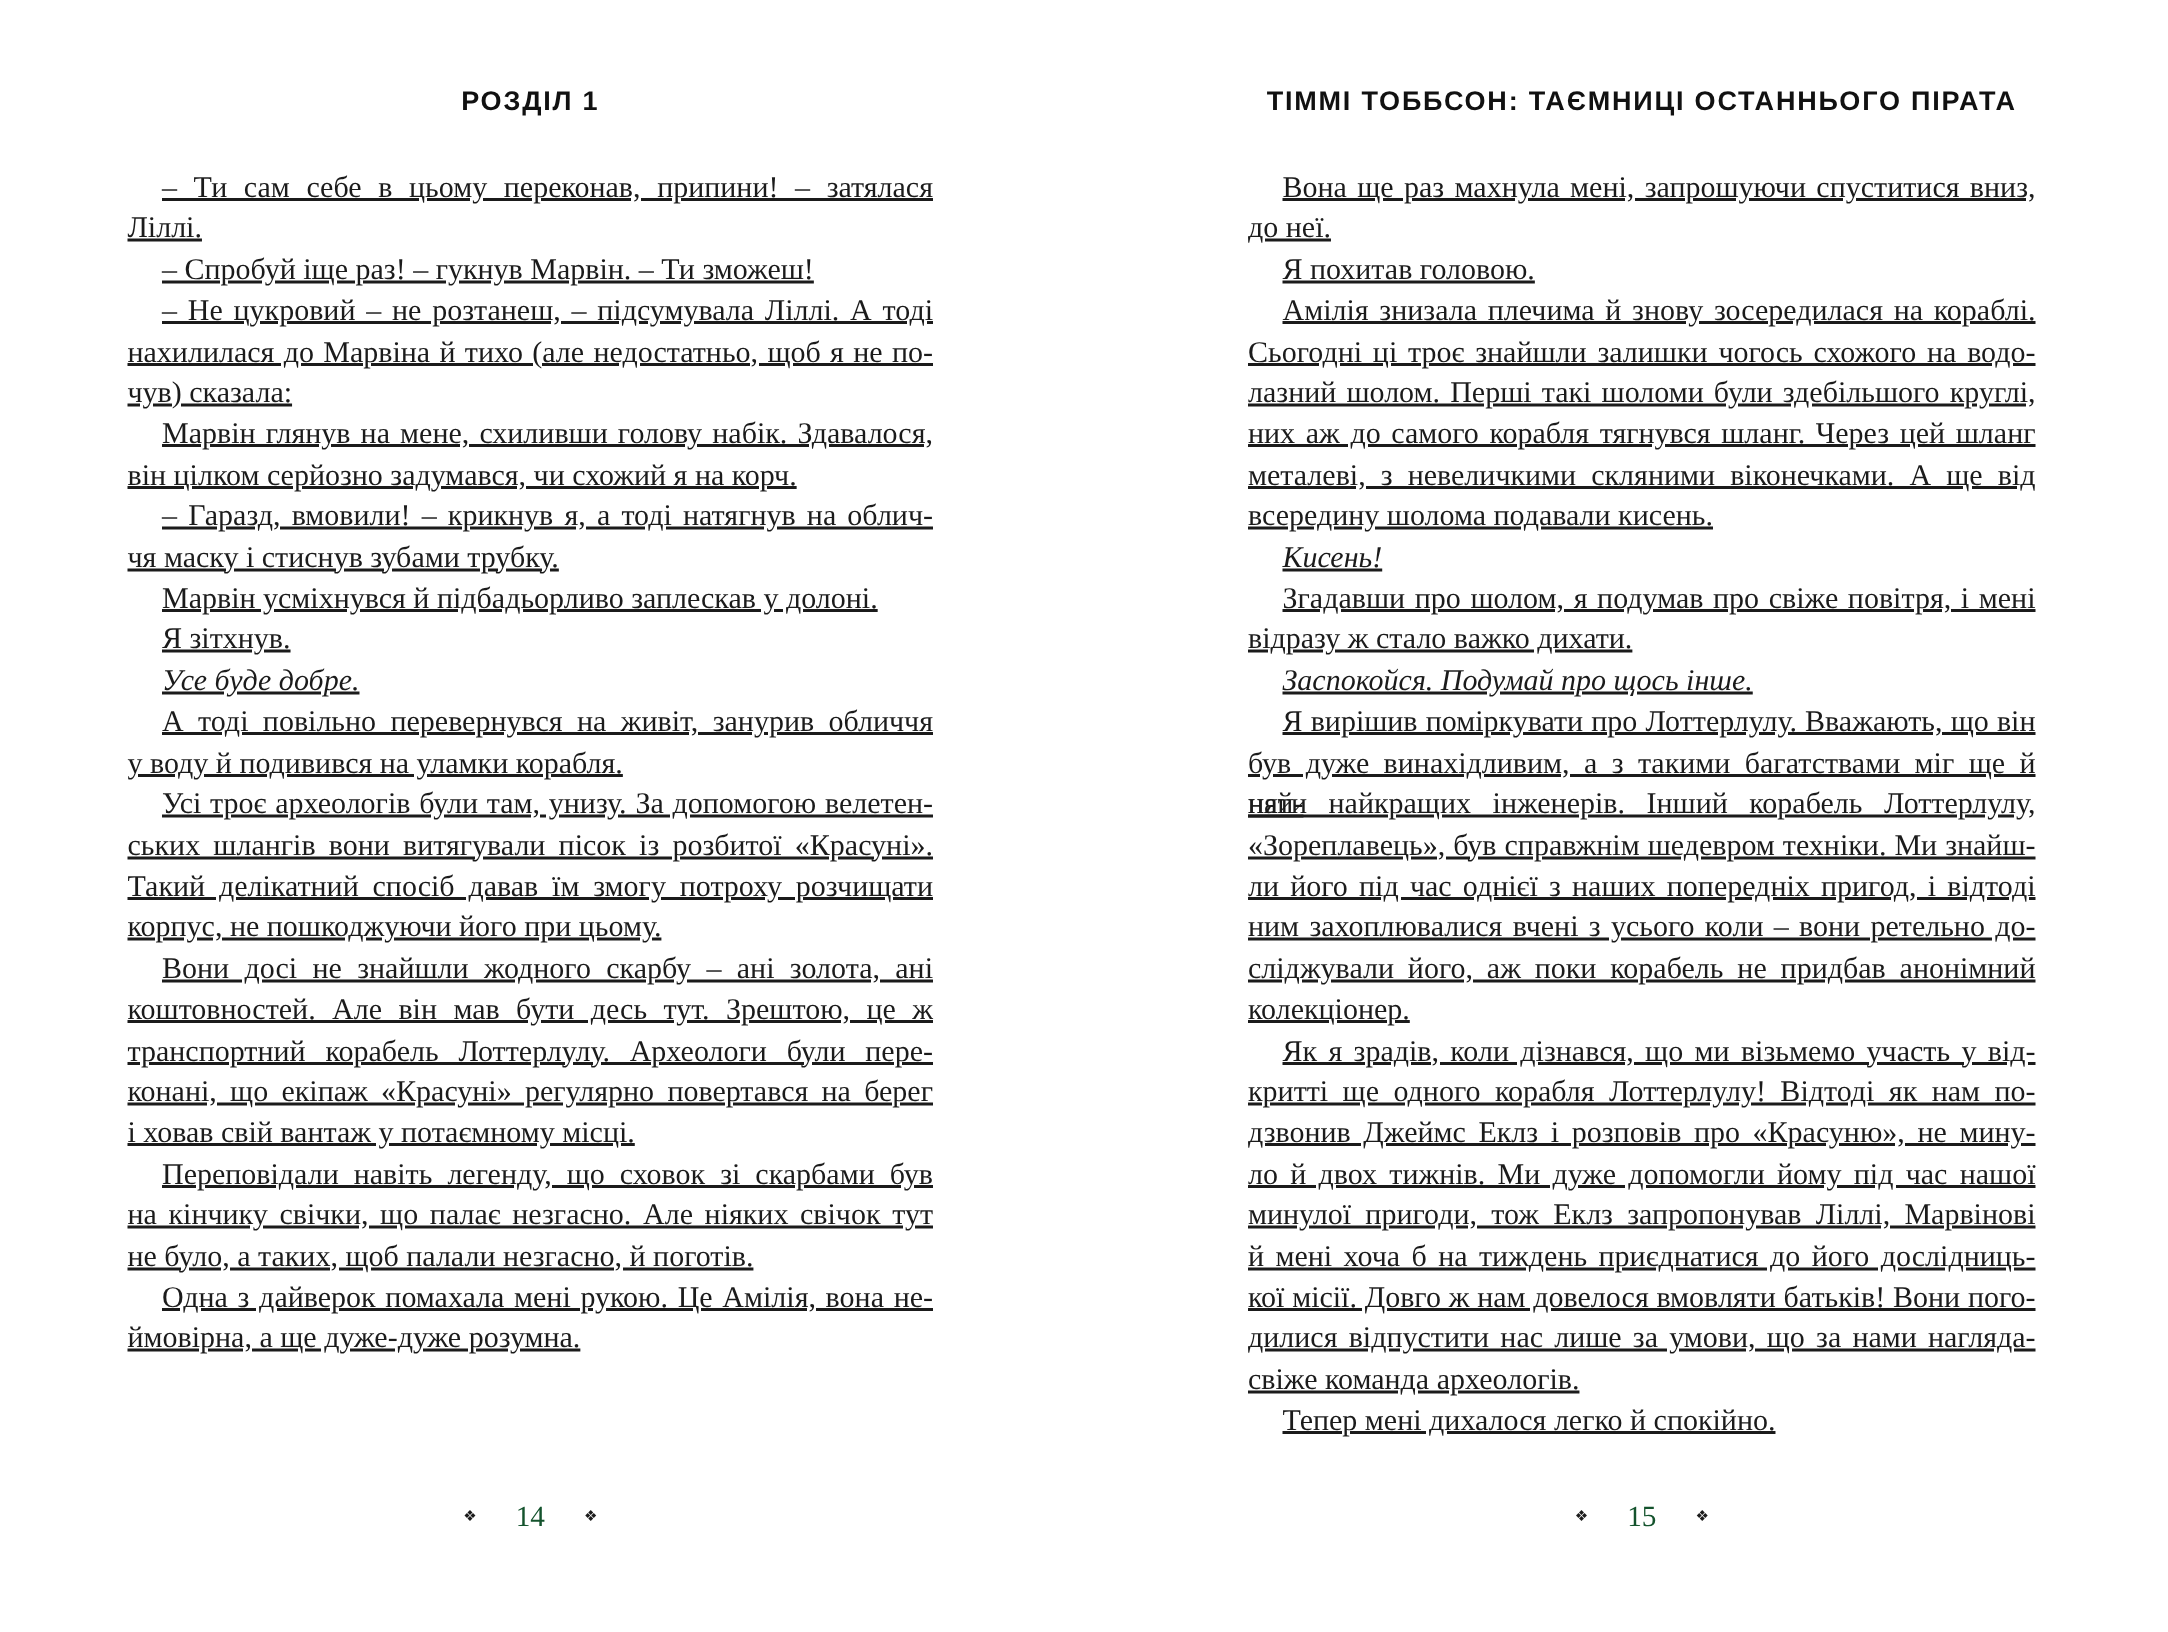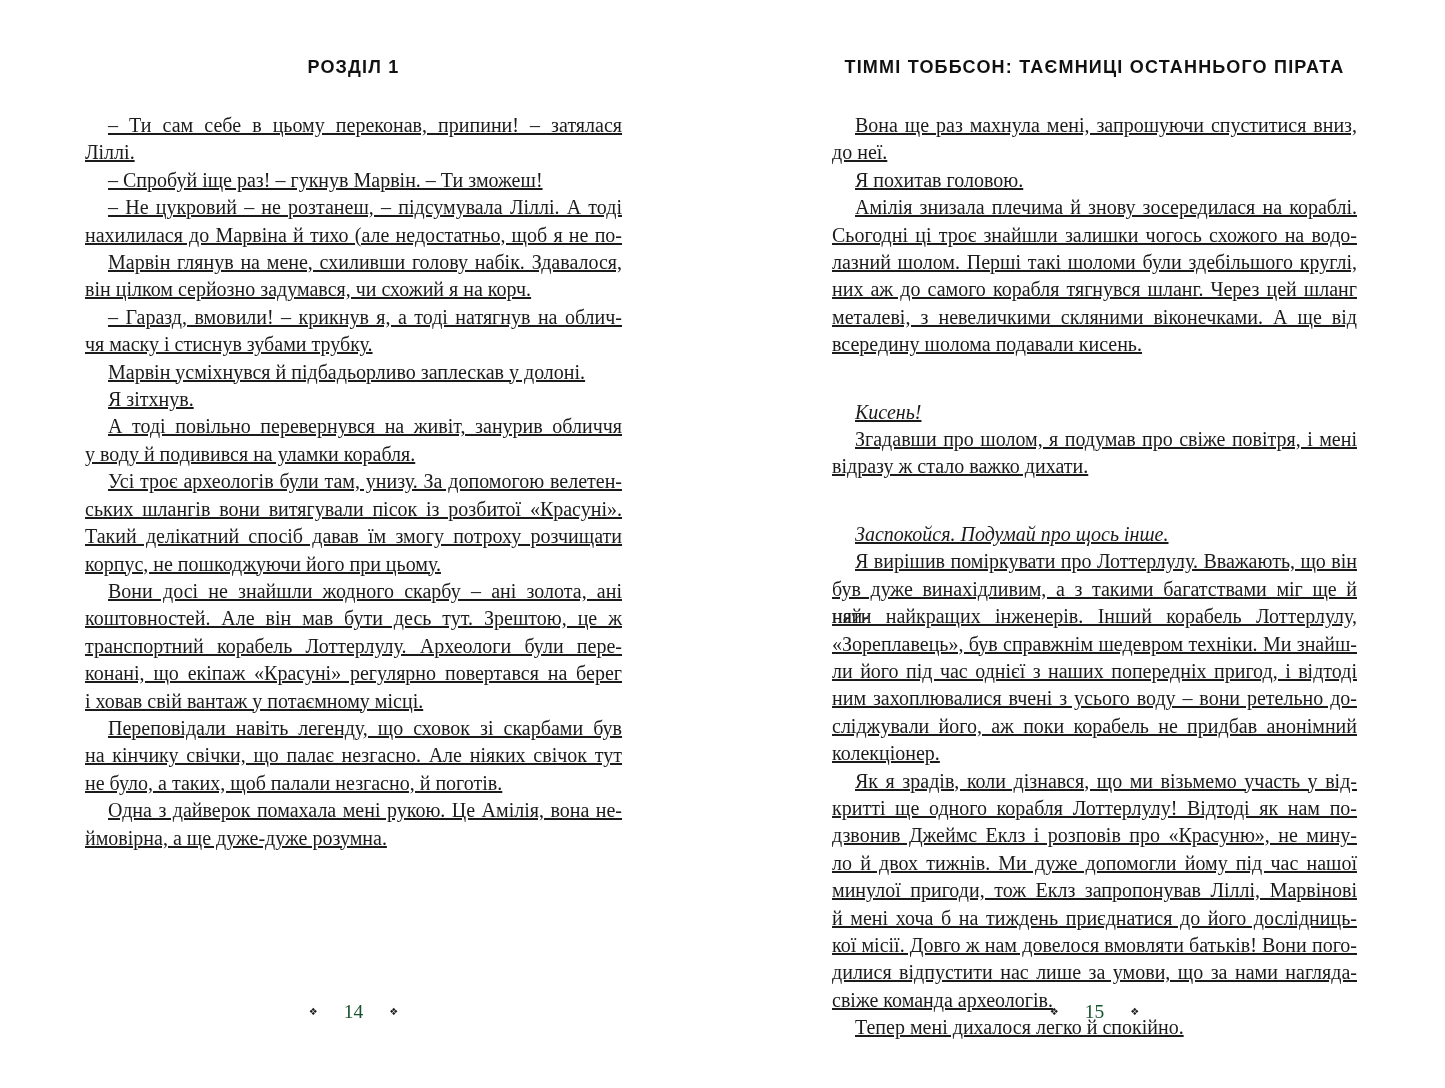--- a/index.html
+++ b/index.html
@@ -49,21 +49,21 @@
     height: 27.42px;
     line-height: 27.42px;
     white-space: nowrap;
   }
   .line.j {
     white-space: normal;
     text-align: justify;
     text-align-last: justify;
   }
   .line.first { text-indent: 23px; }
-  .para.italic .line { font-style: italic; margin-top: 40px; }
+  .para.italic .line { font-style: italic; }
 
   .footer {
     position: absolute;
     top: 1002px;
     left: 0;
     right: 0;
     display: flex;
     justify-content: center;
     align-items: center;
     gap: 26px;
@@ -89,34 +89,38 @@
       <div class="para">
         <div class="line first j">– Ти сам себе в цьому переконав, припини! – затялася</div>
         <div class="line last">Ліллі.</div>
       </div>
       <div class="para">
         <div class="line first last">– Спробуй іще раз! – гукнув Марвін. – Ти зможеш!</div>
       </div>
       <div class="para">
         <div class="line first j">– Не цукровий – не розтанеш, – підсумувала Ліллі. А тоді</div>
         <div class="line j">нахилилася до Марвіна й тихо (але недостатньо, щоб я не по-</div>
+        <div class="line last">чув) сказала:</div>
       </div>
       <div class="para">
         <div class="line first j">Марвін глянув на мене, схиливши голову набік. Здавалося,</div>
         <div class="line last">він цілком серйозно задумався, чи схожий я на корч.</div>
       </div>
       <div class="para">
         <div class="line first j">– Гаразд, вмовили! – крикнув я, а тоді натягнув на облич-</div>
         <div class="line last">чя маску і стиснув зубами трубку.</div>
       </div>
       <div class="para">
         <div class="line first last">Марвін усміхнувся й підбадьорливо заплескав у долоні.</div>
       </div>
       <div class="para">
         <div class="line first last">Я зітхнув.</div>
+      </div>
+      <div class="para italic">
+        <div class="line first last">Усе буде добре.</div>
       </div>
       <div class="para">
         <div class="line first j">А тоді повільно перевернувся на живіт, занурив обличчя</div>
         <div class="line last">у воду й подивився на уламки корабля.</div>
       </div>
       <div class="para">
         <div class="line first j">Усі троє археологів були там, унизу. За допомогою велетен-</div>
         <div class="line j">ських шлангів вони витягували пісок із розбитої «Красуні».</div>
         <div class="line j">Такий делікатний спосіб давав їм змогу потроху розчищати</div>
         <div class="line last">корпус, не пошкоджуючи його при цьому.</div>
@@ -172,21 +176,21 @@
       </div>
       <div class="para italic">
         <div class="line first last">Заспокойся. Подумай про щось інше.</div>
       </div>
       <div class="para">
         <div class="line first j">Я вирішив поміркувати про Лоттерлулу. Вважають, що він</div>
         <div class="line j">був дуже винахідливим, а з такими багатствами міг ще й най-</div>
         <div class="line j">няти найкращих інженерів. Інший корабель Лоттерлулу,</div>
         <div class="line j">«Зореплавець», був справжнім шедевром техніки. Ми знайш-</div>
         <div class="line j">ли його під час однієї з наших попередніх пригод, і відтоді</div>
-        <div class="line j">ним захоплювалися вчені з усього воду – вони ретельно до-</div>
+        <div class="line j">ним захоплювалися вчені з усього коли – вони ретельно до-</div>
         <div class="line j">сліджували його, аж поки корабель не придбав анонімний</div>
         <div class="line last">колекціонер.</div>
       </div>
       <div class="para">
         <div class="line first j">Як я зрадів, коли дізнався, що ми візьмемо участь у від-</div>
         <div class="line j">критті ще одного корабля Лоттерлулу! Відтоді як нам по-</div>
         <div class="line j">дзвонив Джеймс Еклз і розповів про «Красуню», не мину-</div>
         <div class="line j">ло й двох тижнів. Ми дуже допомогли йому під час нашої</div>
         <div class="line j">минулої пригоди, тож Еклз запропонував Ліллі, Марвінові</div>
         <div class="line j">й мені хоча б на тиждень приєднатися до його дослідниць-</div>

